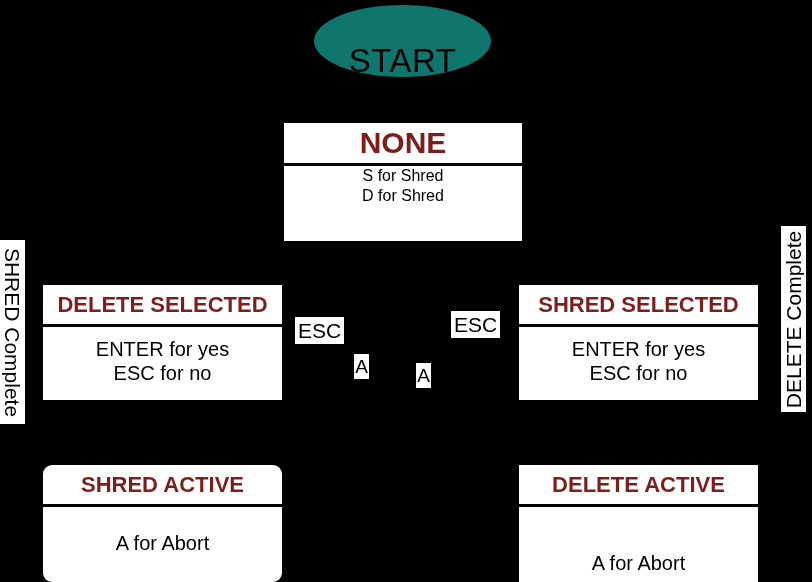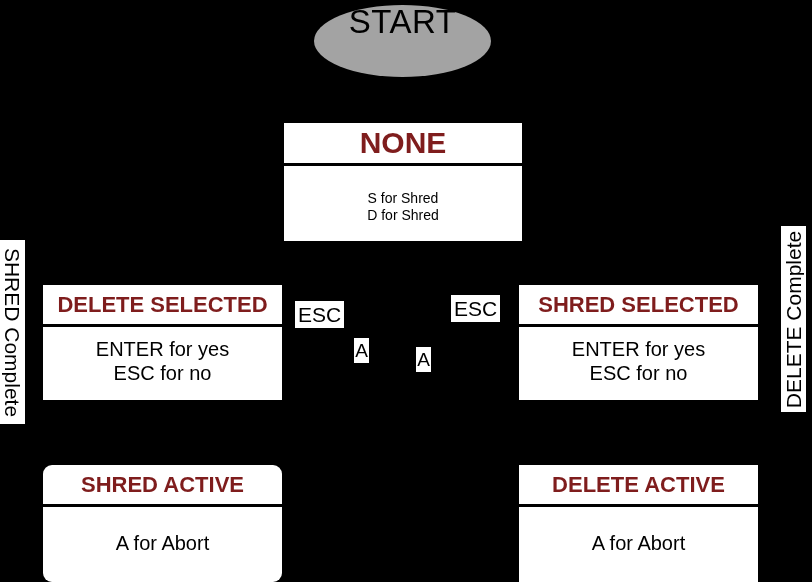--- a/index.html
+++ b/index.html
@@ -13,24 +13,24 @@
     height: 582px;
     background: #000000;
     overflow: hidden;
     font-family: "Liberation Sans", sans-serif;
     -webkit-font-smoothing: antialiased;
   }
 
   
   .start-node {
     position: absolute;
-    background: #a3a3a3;
+    background: #0f766e;
     border-radius: 50%;
     display: flex;
-    align-items: flex-start;
+    align-items: flex-end;
     justify-content: center;
   }
   .start-label {
     color: #000000;
     font-size: 33px;
     letter-spacing: 0.5px;
     line-height: 1;
   }
 
   
@@ -64,52 +64,53 @@
     line-height: 1.22;
   }
   .state-body .line {
     display: block;
     white-space: pre;
   }
 
   
   #state-none { left: 284px; top: 123px; width: 238px; height: 118px; }
   #state-none .state-title { height: 43px; font-size: 30px; }
-  #state-none .state-body { font-size: 14px; padding-top: 24px; }
+  #state-none .state-body { font-size: 16px; padding-top: 0; }
 
   
   #state-shred-selected { left: 43px; top: 285px; width: 239px; height: 115px; }
   #state-shred-selected .state-title { height: 42px; font-size: 22px; }
   #state-shred-selected .state-body { font-size: 20px; padding-top: 10px; }
 
   
   #state-delete-selected { left: 519px; top: 285px; width: 239px; height: 115px; }
   #state-delete-selected .state-title { height: 42px; font-size: 22px; }
   #state-delete-selected .state-body { font-size: 20px; padding-top: 10px; }
 
   
   #state-shred-active { left: 43px; top: 465px; width: 239px; height: 117px; border-radius: 9px; }
   #state-shred-active .state-title { height: 42px; font-size: 22px; }
   #state-shred-active .state-body { font-size: 20px; padding-top: 24px; }
 
   
-  #state-delete-active { left: 519px; top: 465px; width: 239px; height: 117px; }
+  #state-delete-active { left: 519px; top: 465px; width: 239px; height: 117px; gap: 20px; }
   #state-delete-active .state-title { height: 42px; font-size: 22px; }
   #state-delete-active .state-body { font-size: 20px; padding-top: 24px; }
 
   
   .edge-label {
     position: absolute;
     background: #ffffff;
     color: #000000;
     line-height: 1;
     display: flex;
     align-items: center;
     justify-content: center;
     white-space: pre;
+    margin-top: 16px;
   }
   #edge-esc-left  { left: 295px; top: 301px; width: 49px; height: 27px; font-size: 21px; }
   #edge-esc-right { left: 451px; top: 295px; width: 49px; height: 27px; font-size: 21px; }
   #edge-a-left    { left: 354px; top: 338px; width: 15px; height: 25px; font-size: 19px; }
   #edge-a-right   { left: 416px; top: 347px; width: 15px; height: 25px; font-size: 19px; }
 
   
   .vlabel {
     position: absolute;
     background: #ffffff;

